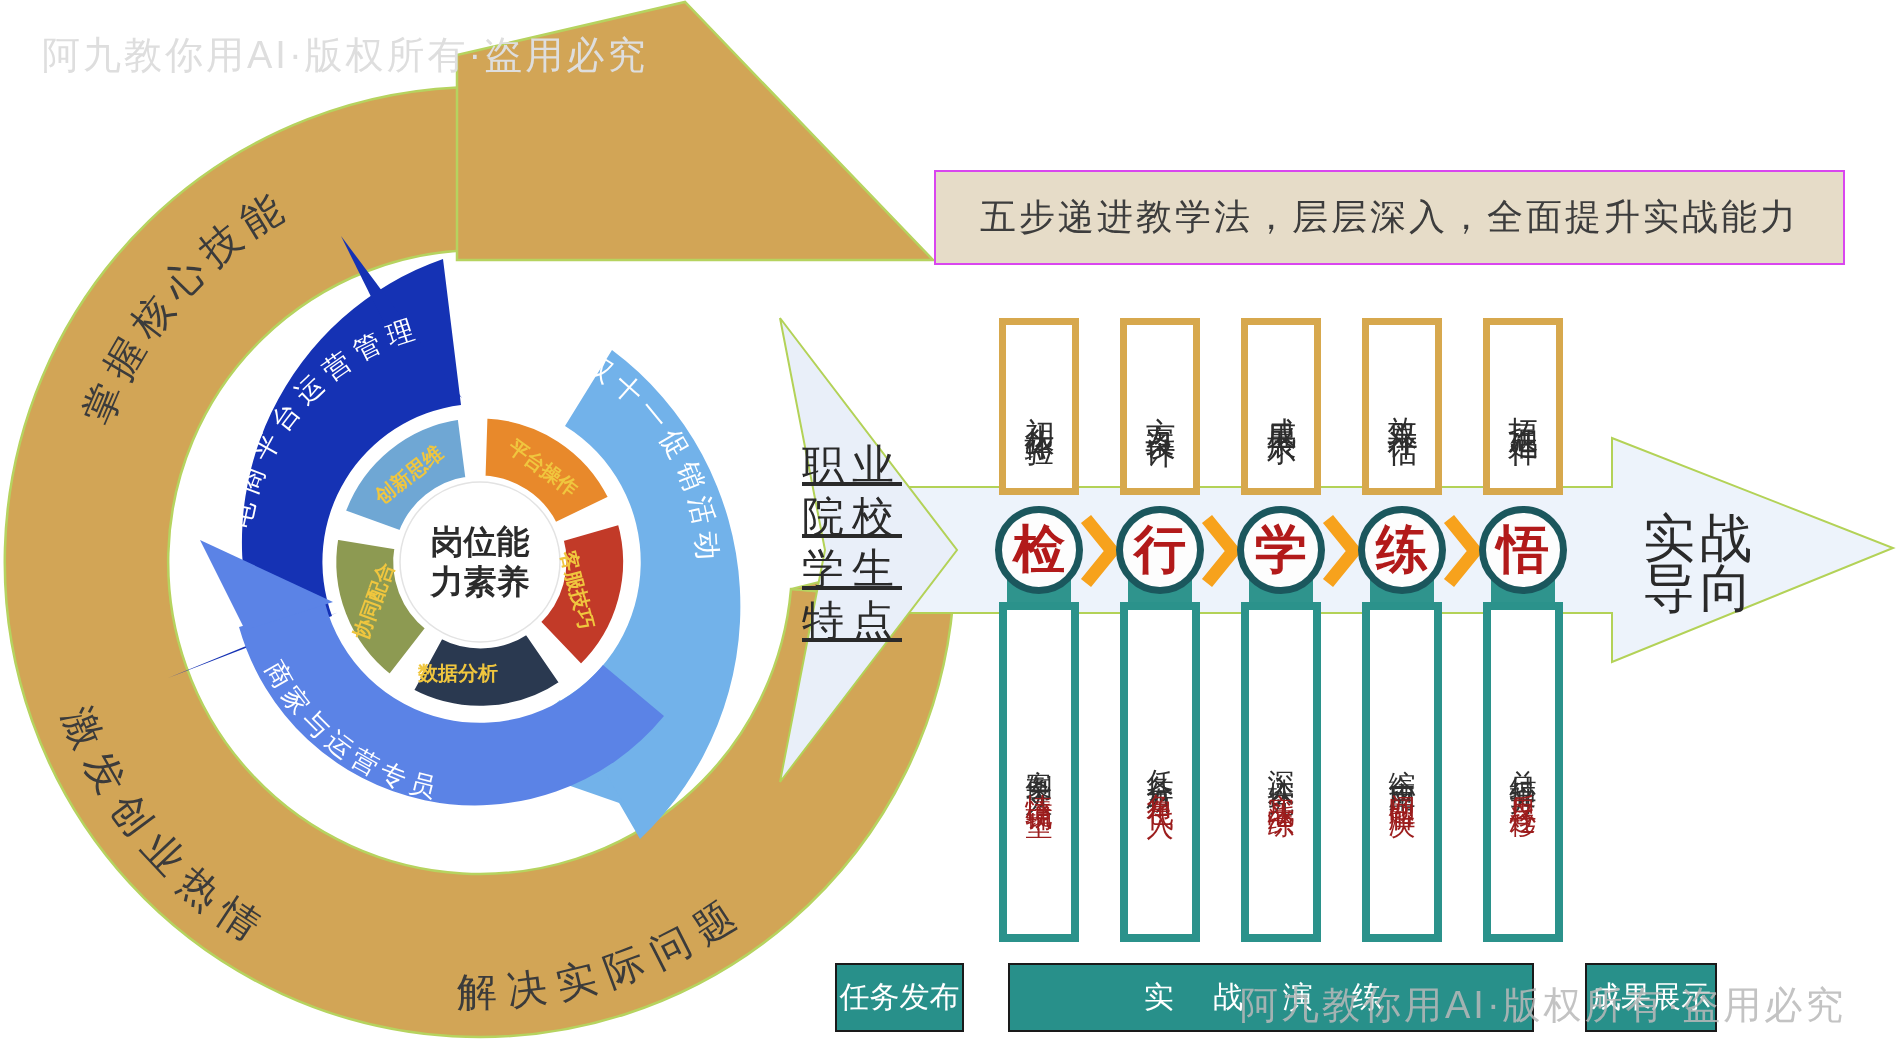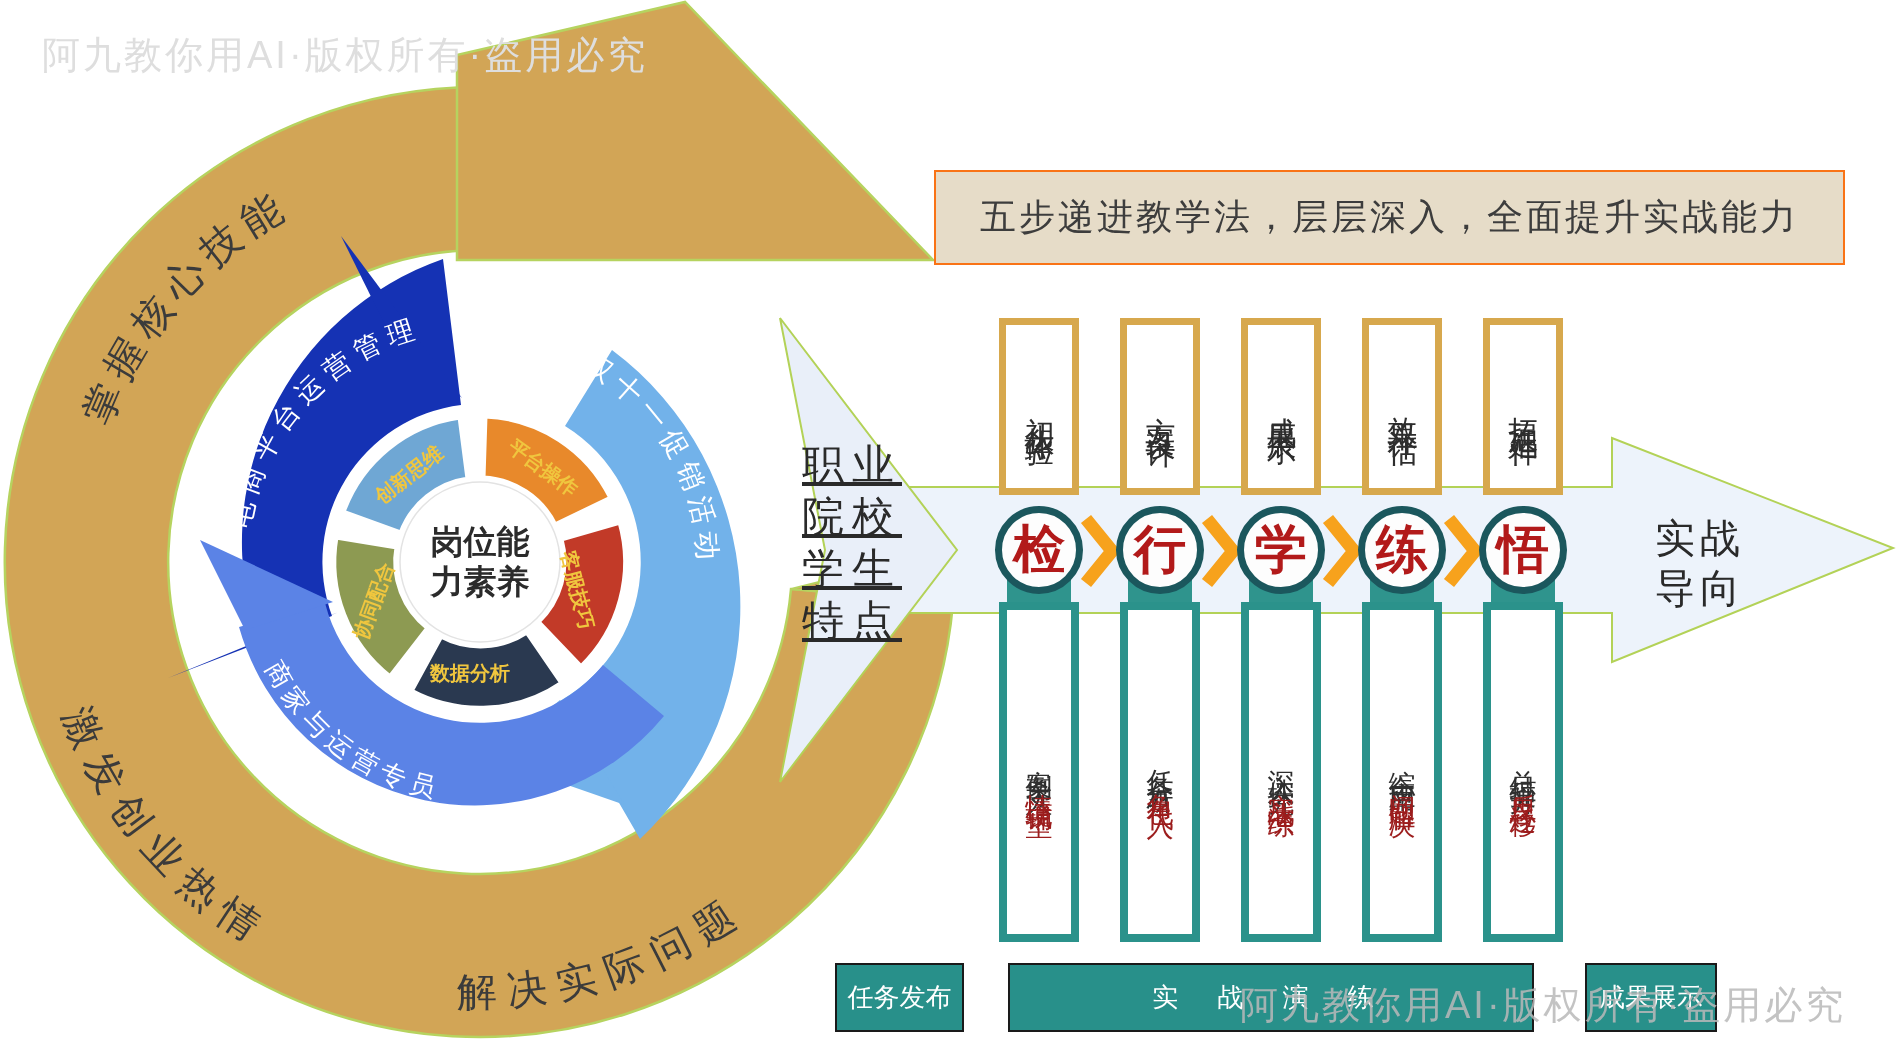--- a/index.html
+++ b/index.html
@@ -2,47 +2,47 @@
 <html><head>
 <meta charset="utf-8">
 <style>
   html,body{margin:0;padding:0;background:#ffffff;}
   body{width:1899px;height:1051px;position:relative;overflow:hidden;
        font-family:"Liberation Sans","DejaVu Sans",sans-serif;}
   .abs{position:absolute;}
   svg{position:absolute;left:0;top:0;}
   .watermark{color:#dedede;font-size:38px;letter-spacing:3px;white-space:nowrap;z-index:30;}
   .watermark.bottom{color:rgba(185,185,185,0.85);z-index:40;}
-  .banner{left:934px;top:170px;width:907px;height:91px;background:#e6dcc8;border:2px solid #f97316;
+  .banner{left:934px;top:170px;width:907px;height:91px;background:#e6dcc8;border:2px solid #d946ef;
           display:flex;align-items:center;justify-content:center;font-size:36px;color:#3d3d3d;
           letter-spacing:3px;z-index:10;}
   
   .topbox{top:318px;width:66px;height:163px;background:#ffffff;border:7px solid #d7a84d;
           display:flex;align-items:center;justify-content:center;z-index:12;}
   .topbox span{writing-mode:vertical-rl;text-orientation:upright;font-size:30px;color:#2d2d2d;letter-spacing:7px;}
   .stepcircle{top:506px;width:74px;height:74px;border-radius:50%;background:#fdfdfd;border:7px solid #1b575d;
           display:flex;align-items:center;justify-content:center;z-index:14;}
   .stepcircle span{font-size:52px;font-weight:bold;color:#b21a1a;}
   .lowbox{top:602px;width:64px;height:324px;background:#ffffff;border:8px solid #2b928b;
           display:flex;align-items:center;justify-content:center;z-index:12;}
   .lowbox .vt{writing-mode:vertical-rl;text-orientation:upright;font-size:27px;letter-spacing:6px;}
   .lowbox .blk{color:#2f2f2f;}
   .lowbox .red{color:#9c1d1d;}
   
   .bbox{top:963px;height:65px;background:#28908a;border:2px solid #1a1a1a;display:flex;
-        align-items:center;justify-content:center;color:#ffffff;font-size:26px;z-index:15;}
+        align-items:center;justify-content:center;color:#ffffff;font-size:30px;z-index:15;font-family:Liberation Serif, serif;}
   
   .seglabel{font-size:20px;font-weight:bold;color:#f0c63e;white-space:nowrap;z-index:8;
             transform:translate(-50%,-50%);}
   .centerlabel{left:480px;top:562px;transform:translate(-50%,-50%);
                font-size:33px;font-weight:bold;color:#2b2b2b;line-height:40px;white-space:nowrap;z-index:9;}
   .midarrow-label{left:852px;top:543px;transform:translate(-50%,-50%);text-align:center;
                   font-size:42px;color:#2a2a2a;line-height:52px;letter-spacing:8px;white-space:nowrap;z-index:9;text-decoration:underline;}
   .mainarrow-label{left:1700px;top:563px;transform:translate(-50%,-50%);text-align:center;
-                  font-size:40px;color:#2a2a2a;line-height:50px;letter-spacing:5px;white-space:nowrap;z-index:9;}
+                  font-size:52px;color:#2a2a2a;line-height:50px;letter-spacing:5px;white-space:nowrap;z-index:9;}
 </style>
 </head>
 <body>
 
 <svg width="1899" height="1051" viewBox="0 0 1899 1051">
 
   <g>
     <path d="M480,87 A475,475 0 1 0 953,603 L791,589 A312,312 0 1 1 480,250 Z" fill="#d2a556" stroke="#b6d35f" stroke-width="2.5"></path>
     <polygon points="457,260 457,55 685,2 933,260" fill="#d2a556" stroke="#b6d35f" stroke-width="2.5"></polygon>
     <polygon points="953,603 791,589 968,545" fill="#d2a556" stroke="#b6d35f" stroke-width="2"></polygon>
@@ -124,21 +124,21 @@
 <div class="abs watermark" style="left:42px;top:30px;">阿九教你用AI·版权所有·盗用必究</div>
 <div class="abs watermark bottom" style="left:1240px;top:980px;">阿九教你用AI·版权所有·盗用必究</div>
 
 <div class="abs banner">
   <span>五步递进教学法，层层深入，全面提升实战能力</span>
 </div>
 
 <div class="abs seglabel" style="left:409px;top:475px;transform:translate(-50%,-50%) rotate(-38deg);">创新思维</div>
 <div class="abs seglabel" style="left:543px;top:468px;transform:translate(-50%,-50%) rotate(36deg);">平台操作</div>
 <div class="abs seglabel" style="left:577px;top:590px;transform:translate(-50%,-50%) rotate(76deg);">客服技巧</div>
-<div class="abs seglabel" style="left:470px;top:673px;">数据分析</div>
+<div class="abs seglabel" style="left:458px;top:673px;">数据分析</div>
 <div class="abs seglabel" style="left:374px;top:601px;transform:translate(-50%,-50%) rotate(-70deg);">协同配合</div>
 
 <div class="abs centerlabel">
   <div>岗位能</div>
   <div>力素养</div>
 </div>
 
 <div class="abs midarrow-label">
   <div>职业</div>
   <div>院校</div>

